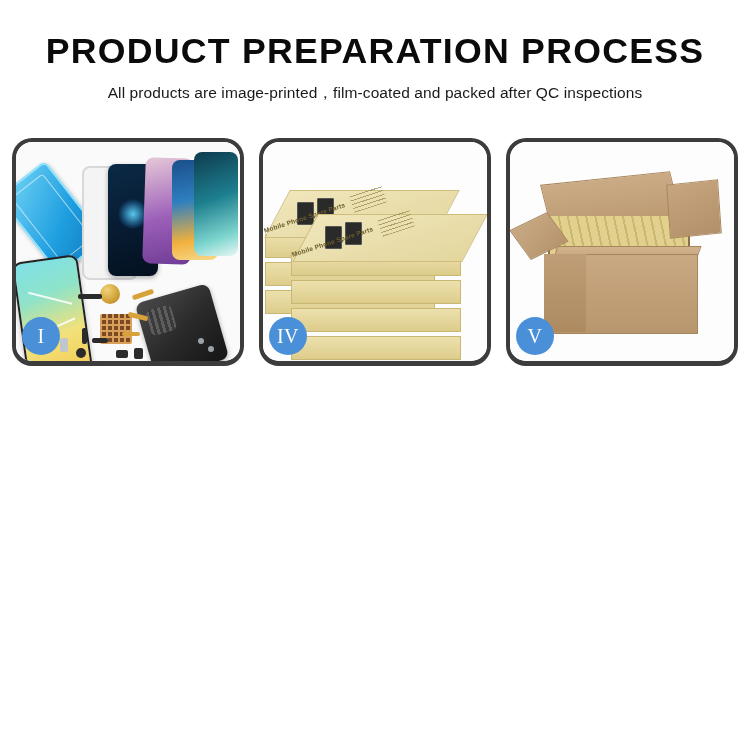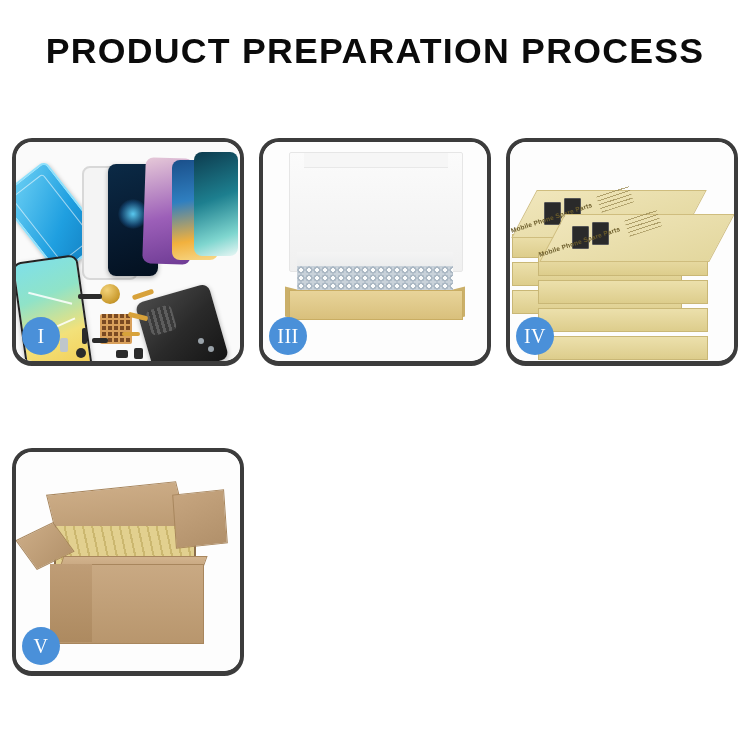--- a/index.html
+++ b/index.html
@@ -356,20 +356,21 @@
     position:absolute; background:rgba(120,95,62,.45);
   }
 </style>
 </head>
 <body>
 
 <div class="page">
 
   <div class="header">
     <h1 class="main-title">PRODUCT PREPARATION PROCESS</h1>
+    <p class="subtitle">All products are image-printed，film-coated and packed after QC inspections</p>
   </div>
 
   <div class="grid">
 
     <div class="panel">
       <div class="panel-scene">
         <div class="p1-bg"></div>
         <div class="phone ph-blue"></div>
         <div class="phone ph-white"></div>
         <div class="phone ph-dark"></div>
@@ -390,32 +391,20 @@
         <div class="flex-cable" style="left:112px; top:172px; width:20px; height:5px; transform:rotate(14deg);"></div>
         <div class="flex-cable" style="left:106px; top:190px; width:18px; height:4px;"></div>
         <div class="part" style="left:44px; top:196px; width:8px; height:14px; background:#bfc6cc;"></div>
         <div class="part" style="left:182px; top:196px; width:6px; height:6px; border-radius:50%; background:#9aa3aa;"></div>
         <div class="part" style="left:192px; top:204px; width:6px; height:6px; border-radius:50%; background:#9aa3aa;"></div>
       </div>
       <div class="badge">I</div>
     </div>
 
 
-    <div class="panel">
-      <div class="panel-scene">
-        <div class="p3-bg"></div>
-        <div class="lid-back"></div>
-        <div class="box-inner-foam"></div>
-        <div class="box-bubbles"></div>
-        <div class="box-side-left"></div>
-        <div class="box-side-right"></div>
-        <div class="box-front-kraft"></div>
-      </div>
-      <div class="badge">III</div>
-    </div>
 
     <div class="panel">
       <div class="panel-scene">
         <div class="p4-bg"></div>
         <div class="stack">
 
           <div class="kbox" style="left:2px; top:78px;"></div>
           <div class="kbox" style="left:2px; top:106px;"></div>
           <div class="kbox" style="left:2px; top:134px;"></div>
 

